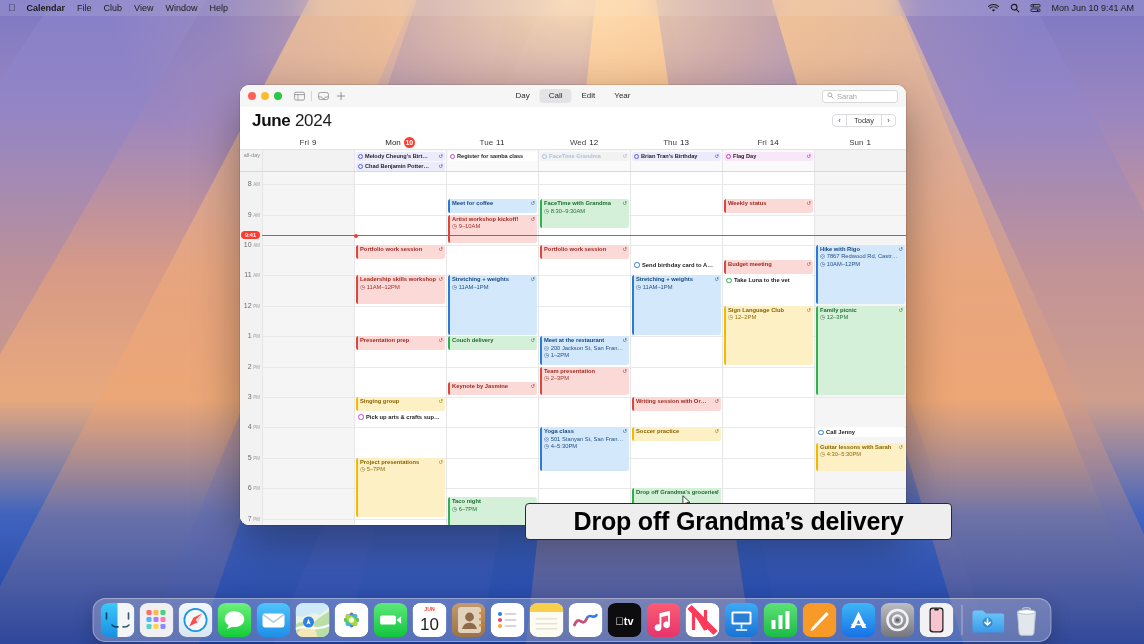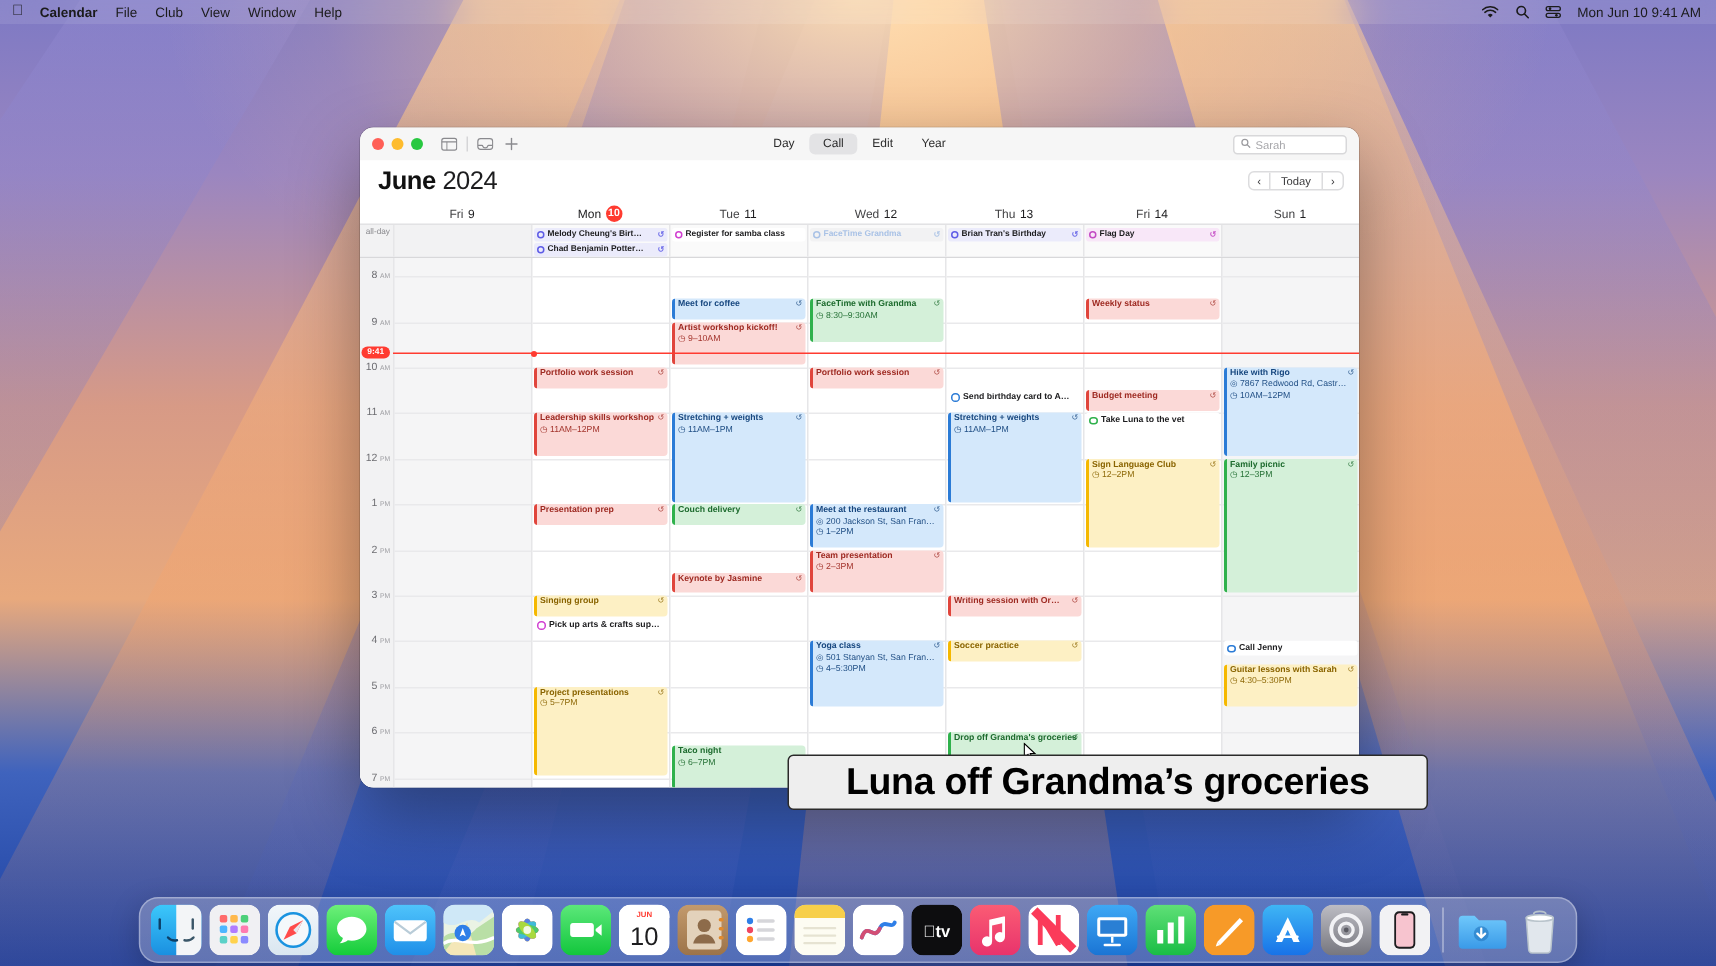--- a/index.html
+++ b/index.html
@@ -689,21 +689,21 @@
         </div>
       <div id="nowpill" style="top: 63.3333px;">9:41</div>
     </div>
   </div>
 
   <svg id="cursor" viewBox="0 0 12 18" style="left: 442px; top: 410px;">
     <path d="M1,1 L1,14 L4.4,10.9 L6.6,15.8 L8.7,14.9 L6.5,10.2 L10.8,10.2 Z" fill="#fff" stroke="#000" stroke-width="1"></path>
   </svg>
 </div>
 
-<div id="tooltip">Luna off Grandma’s groceries</div>
+<div id="tooltip">Drop off Grandma’s delivery</div>
 
 <div id="dock">
     <div class="dock-icon" title="Finder"><svg viewBox="0 0 34 34" width="34" height="34">
         <defs>
           <linearGradient id="fg" x1="0" y1="0" x2="0" y2="1">
             <stop offset="0" stop-color="#3cc8fb"></stop>
             <stop offset="1" stop-color="#1a8fe0"></stop>
           </linearGradient>
         </defs>
         <rect width="34" height="34" rx="8" fill="url(#fg)"></rect>

